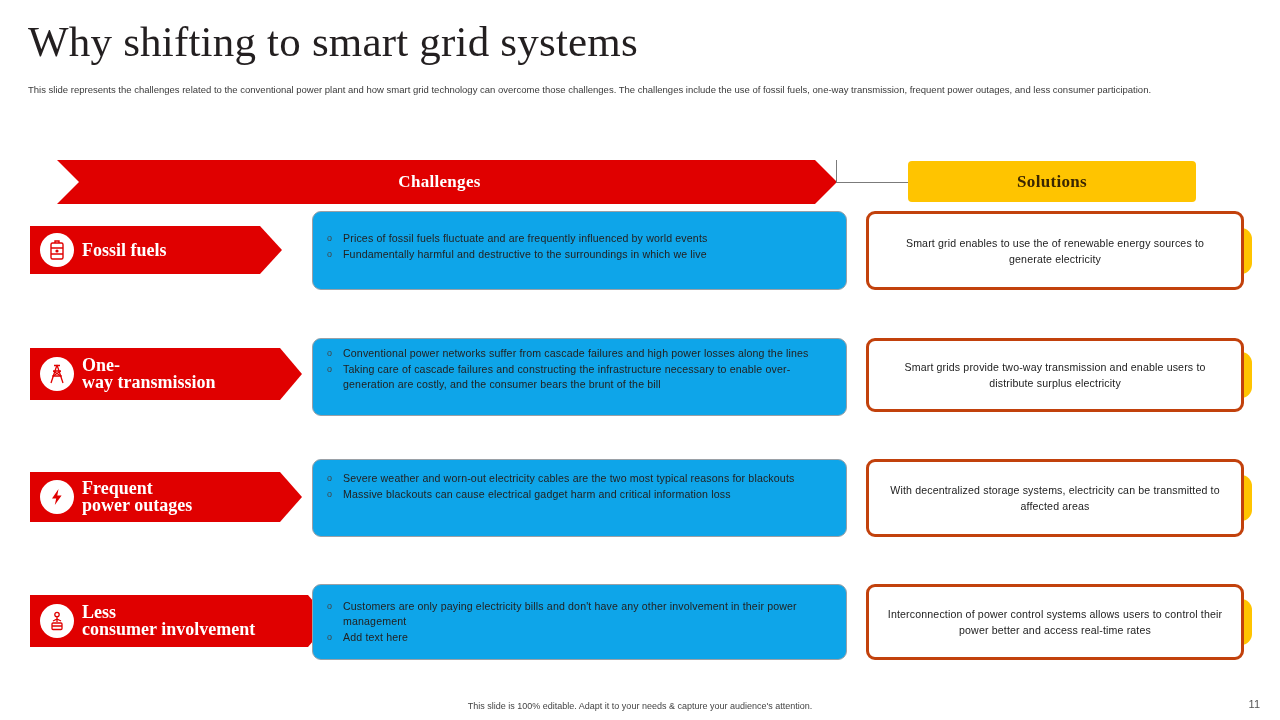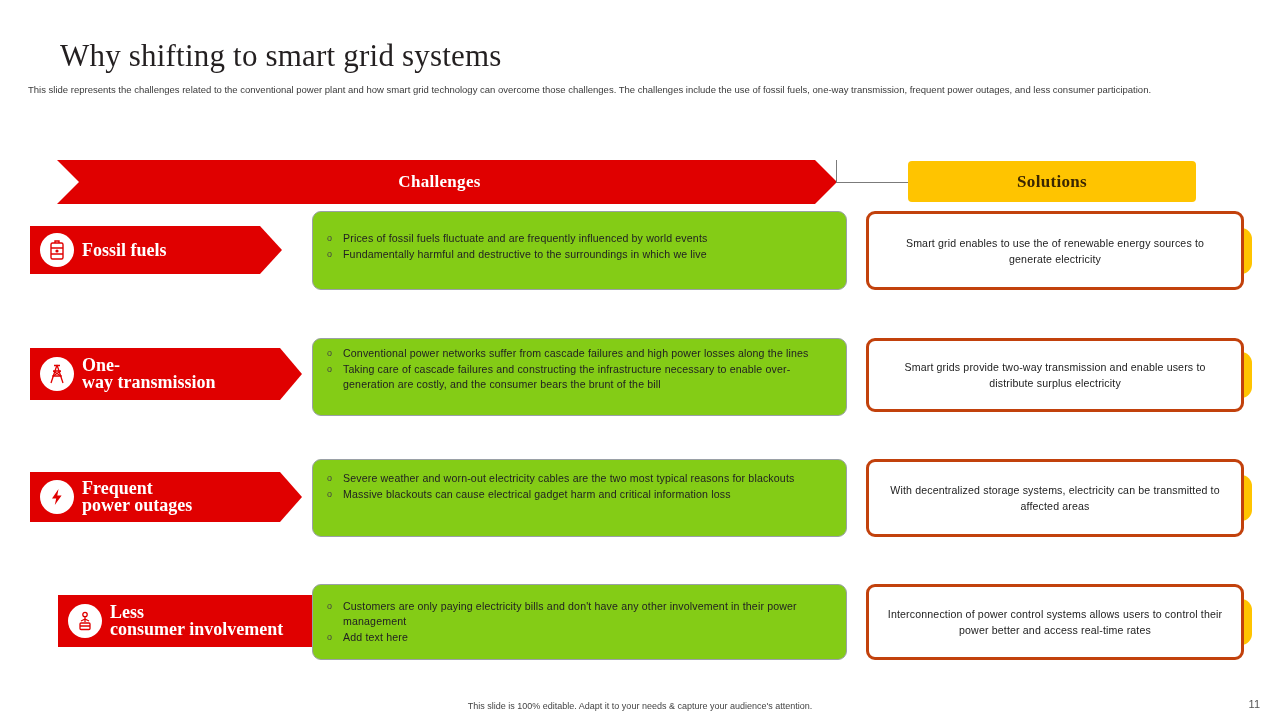--- a/index.html
+++ b/index.html
@@ -8,26 +8,25 @@
     background:#ffffff;
     font-family:"Liberation Sans", sans-serif;
     color:#1a1a1a;
     overflow:hidden;
     position:relative;
   }
   .slide{position:relative;width:1280px;height:720px;}
 
   
   .title{
-    position:absolute;left:28px;top:36px;
-    font-family:"Liberation Serif", serif;
-    font-size:31px;line-height:40px;
+    position:absolute;left:28px;top:22px;
+    font-family:"Liberation Serif", serif;
+    font-size:43px;line-height:40px;
     color:#231f20;font-weight:400;
     letter-spacing:0.2px;
-    margin-left:32px;
   }
   .subtitle{
     position:absolute;left:28px;top:83px;width:1160px;
     font-size:9.5px;line-height:14px;color:#3a3a3a;
   }
 
   
   .banner-challenges{
     position:absolute;left:57px;top:160px;width:780px;height:44px;
     background:#e00000;color:#ffffff;
@@ -73,21 +72,21 @@
   .icon-circle{
     position:absolute;left:10px;top:50%;transform:translateY(-50%);
     width:34px;height:34px;border-radius:50%;background:#ffffff;
     display:flex;align-items:center;justify-content:center;
   }
   .icon-circle svg{display:block;}
 
   
   .chal-box{
     position:absolute;
-    border:1px solid #9aa0a6;border-radius:9px;background:#84cc16;
+    border:1px solid #9aa0a6;border-radius:9px;background:#0ea5e9;
     box-sizing:border-box;
   }
   .bullets{list-style:none;margin:0;padding:0;}
   .bullets li{
     position:relative;
     font-size:10.6px;line-height:15px;color:#222;
     padding-left:20px;margin:0 0 1px 0;
     letter-spacing:.15px;
   }
   .bullets li::before{
@@ -214,21 +213,21 @@
       </ul>
     </div>
 
     <div class="sol-tab" style="top:475px;left:1230px;height:46px;"></div>
     <div class="sol-box" style="top:459px;height:78px;">
       <div class="txt">With decentralized  storage systems, electricity can be transmitted to affected  areas</div>
     </div>
   </div>
 
   <div class="row">
-    <div class="label-chev" style="top:595px;height:52px;width:300px;-webkit-clip-path:polygon(0 0,278px 0,300px 26px,278px 52px,0 52px);clip-path:polygon(0 0,278px 0,300px 26px,278px 52px,0 52px);margin-left:28px;">
+    <div class="label-chev" style="top:595px;height:52px;width:300px;-webkit-clip-path:polygon(0 0,278px 0,300px 26px,278px 52px,0 52px);clip-path:polygon(0 0,278px 0,300px 26px,278px 52px,0 52px);">
       <div class="icon-circle">
         <svg width="20" height="22" viewBox="0 0 20 22" fill="none" stroke="#e00000" stroke-width="1.3">
           <circle cx="10" cy="4.5" r="2.2"></circle>
           <path d="M10 7 V12 M10 9 L6 11 M10 9 L14 11"></path>
           <rect x="5" y="13" width="10" height="6.5" rx="1"></rect>
           <line x1="5" y1="16" x2="15" y2="16"></line>
         </svg>
       </div>
       <div class="lbl">
         <div>Less</div>

